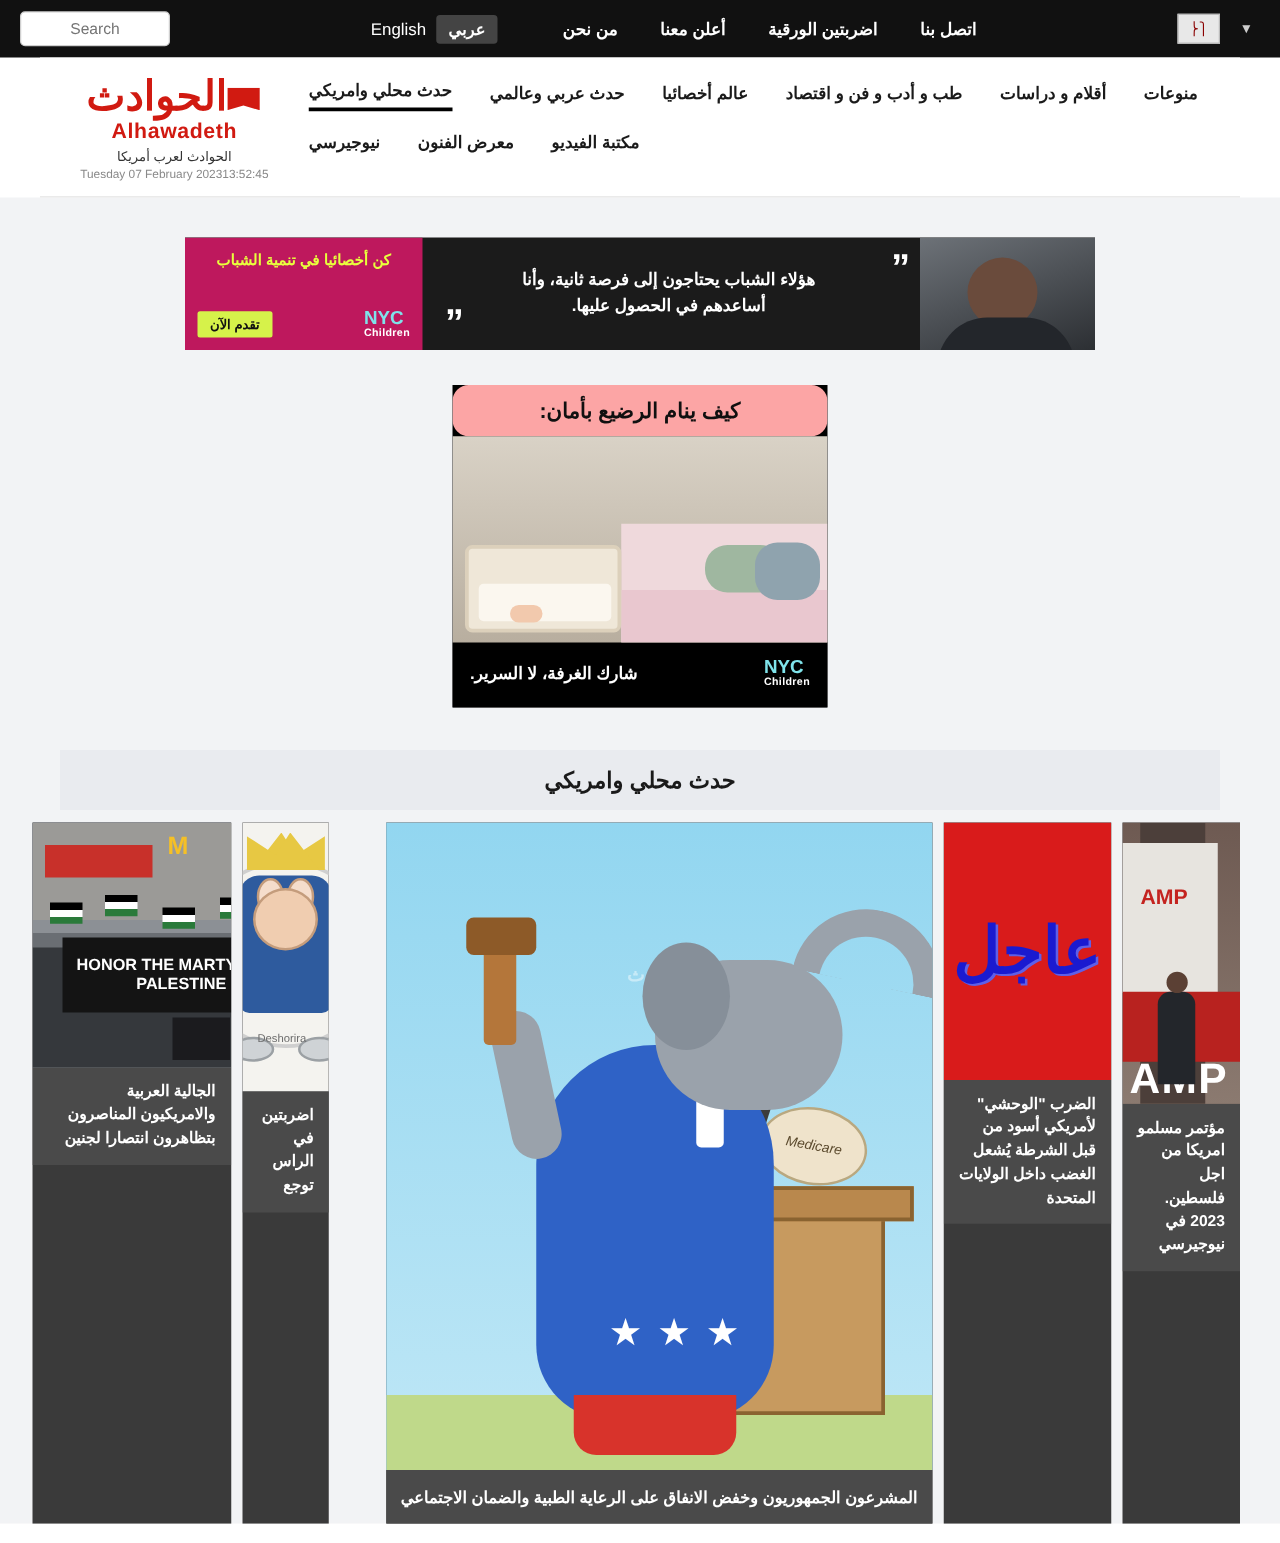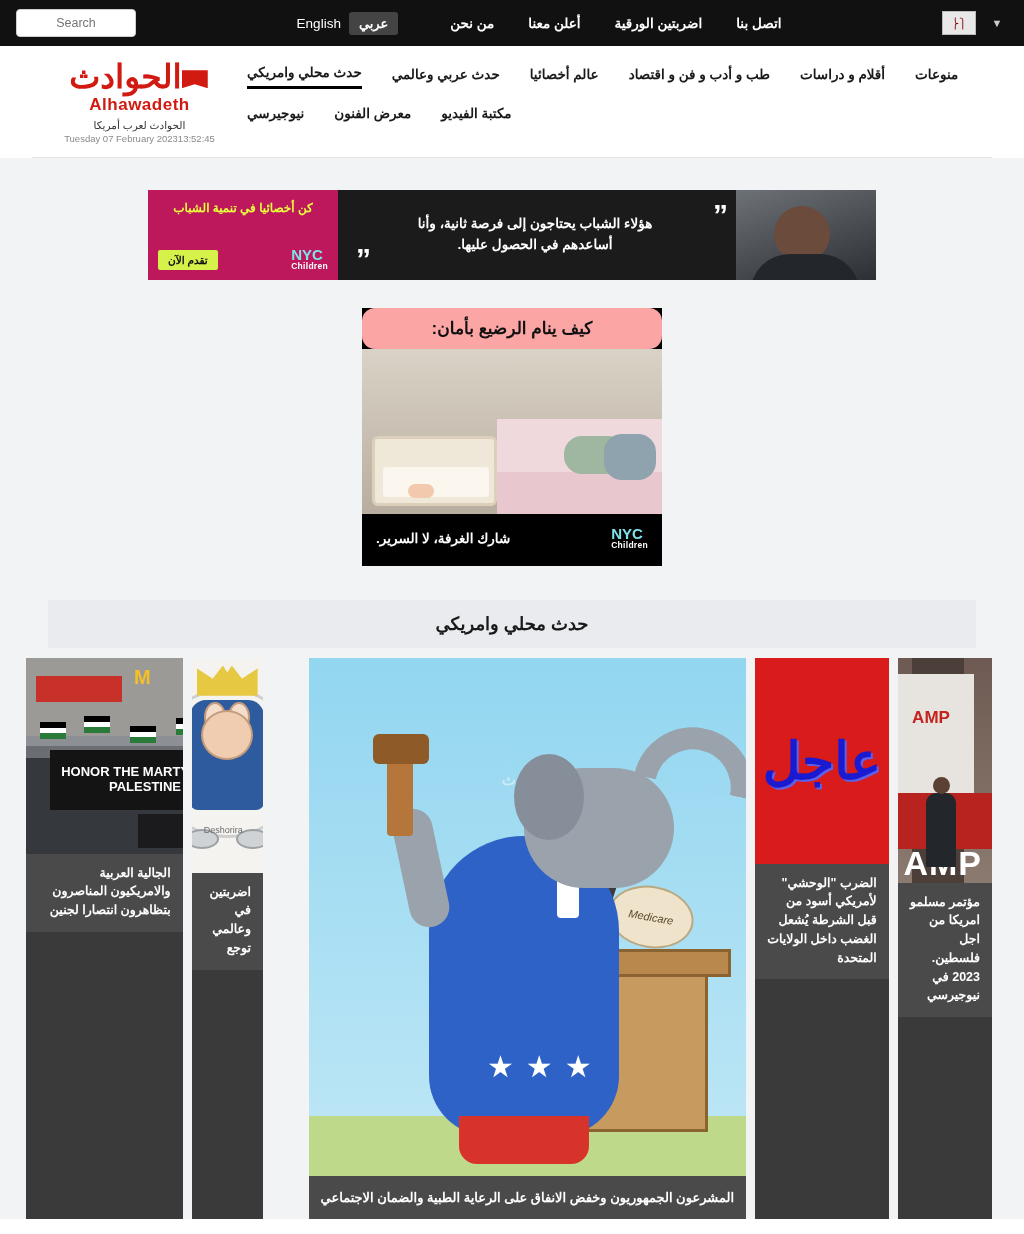--- a/index.html
+++ b/index.html
@@ -584,21 +584,21 @@
           <div class="wing-r"></div>
           <div class="figure">
             <div class="ear-l"></div>
             <div class="ear-r"></div>
             <div class="face"></div>
           </div>
           <div class="rock1"></div>
           <div class="rock2"></div>
           <div class="sig">Deshorira</div>
         </div>
-        <div class="cap">اضربتين في وعالمي توجع</div>
+        <div class="cap">اضربتين في الراس توجع</div>
       </div>
 
       <div class="card">
         <div class="thumb t-protest">
           <div class="street"></div>
           <div class="bldg">
             <div class="shop"></div>
             <div class="mcd">M</div>
           </div>
           <div class="flagwall">

